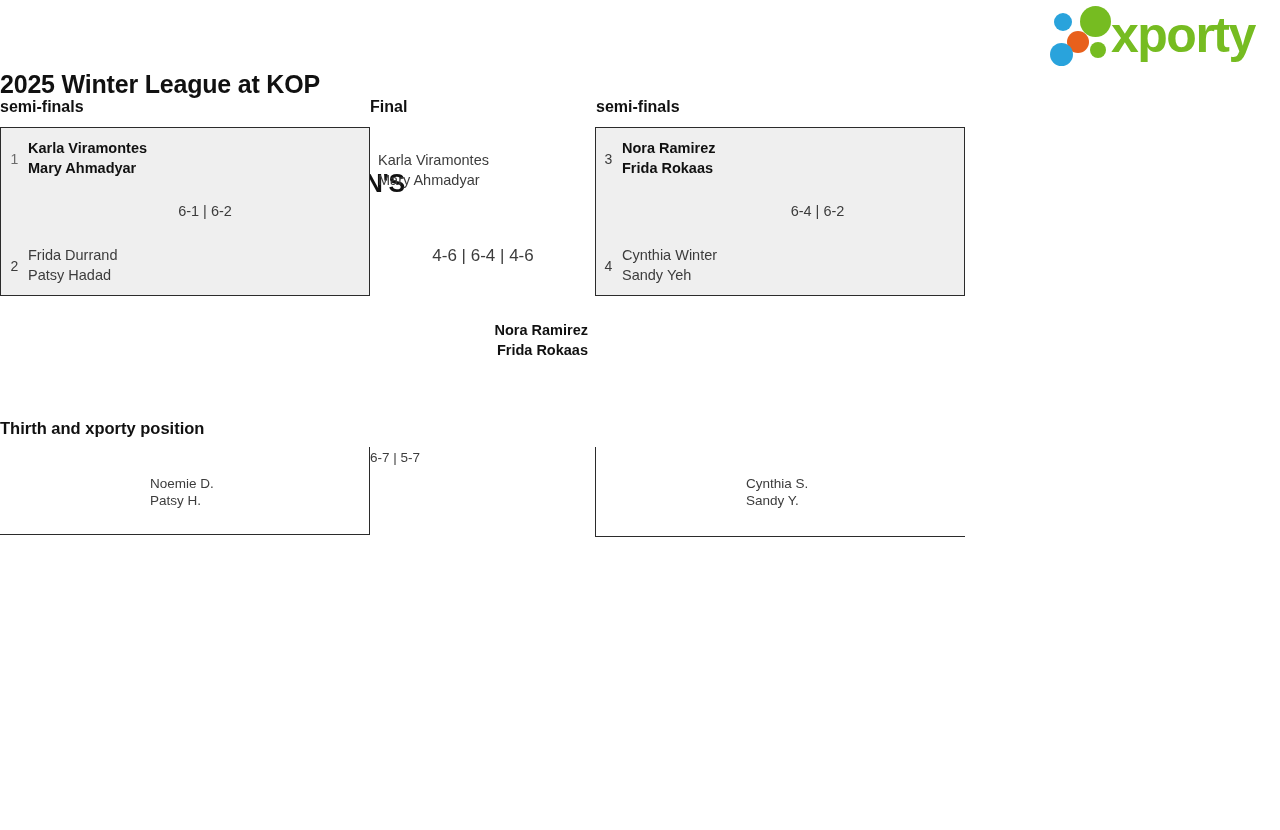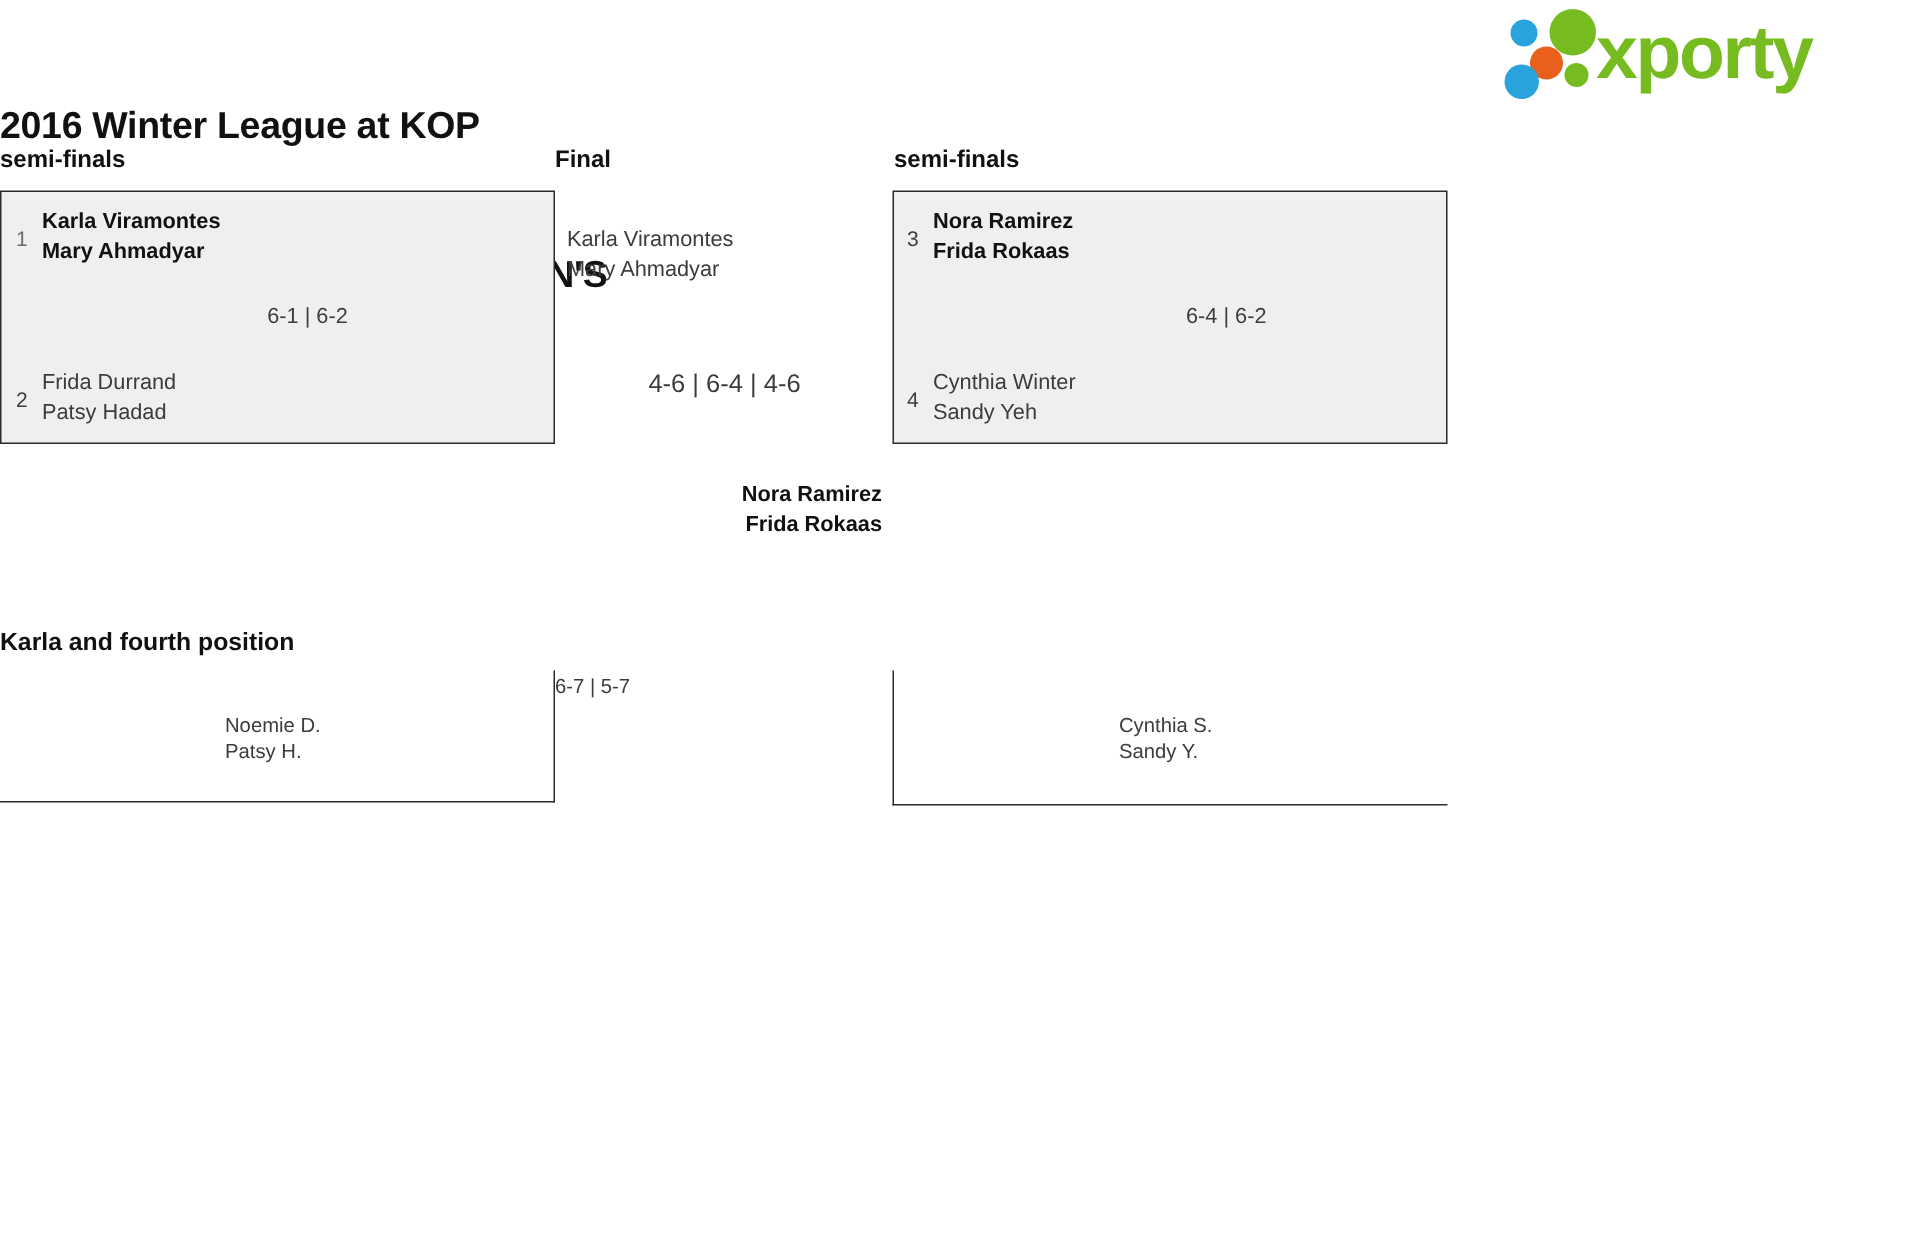--- a/index.html
+++ b/index.html
@@ -26,21 +26,21 @@
     font-weight: 700;
     line-height: 33px;
     letter-spacing: -0.2px;
     color: #111111;
     white-space: pre;
   }
   .title-line { display: block; }
 
   .logo {
     position: absolute;
-    left: 1002px;
+    left: 1049px;
     top: 6px;
     width: 226px;
     height: 60px;
   }
   .logo-dots {
     position: absolute;
     left: 0px;
     top: 0px;
     width: 66px;
     height: 60px;
@@ -210,21 +210,21 @@
     font-size: 13.5px;
     line-height: 17px;
     color: #3c3c3c;
     white-space: nowrap;
   }
 </style>
 </head>
 <body>
 
 <div class="page-title">
-  <span class="title-line">2016 Winter League at KOP</span>
+  <span class="title-line">2025 Winter League at KOP</span>
   <span class="title-line">Final round. Division 4 - WOMEN'S</span>
 </div>
 
 <div class="logo">
   <div class="logo-dots">
     <span class="dot dot-blue-tl"></span>
     <span class="dot dot-orange"></span>
     <span class="dot dot-blue-bl"></span>
     <span class="dot dot-green-big"></span>
     <span class="dot dot-green-sm"></span>
@@ -275,21 +275,21 @@
 <div class="final-team final-top">
   <span class="name-line">Karla Viramontes</span>
   <span class="name-line">Mary Ahmadyar</span>
 </div>
 <div class="score score-final">4-6 | 6-4 | 4-6</div>
 <div class="final-team final-bottom">
   <span class="name-line">Nora Ramirez</span>
   <span class="name-line">Frida Rokaas</span>
 </div>
 
-<div class="section-title">Karla and fourth position</div>
+<div class="section-title">Thirth and xporty position</div>
 
 <div class="tp-box-left"></div>
 <div class="tp-box-right"></div>
 
 <div class="tp-names tp-names-left">
   <span class="name-line">Noemie D.</span>
   <span class="name-line">Patsy H.</span>
 </div>
 
 <div class="tp-names tp-names-right">

